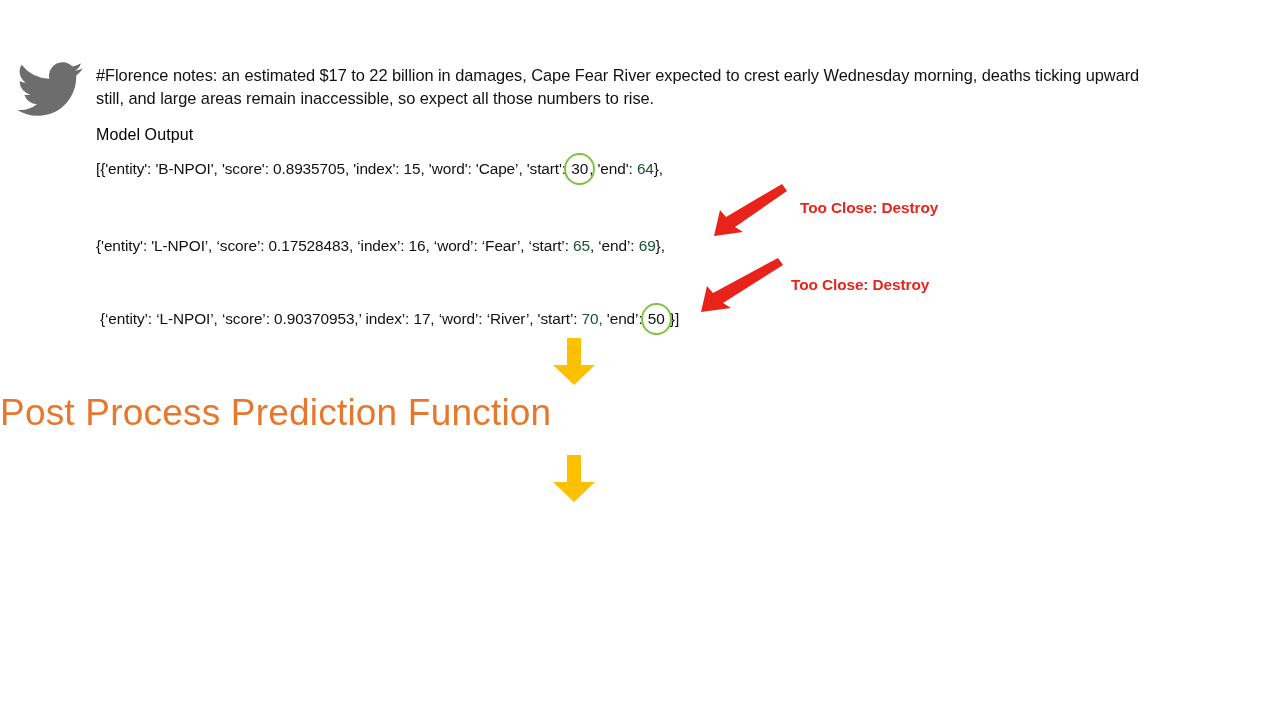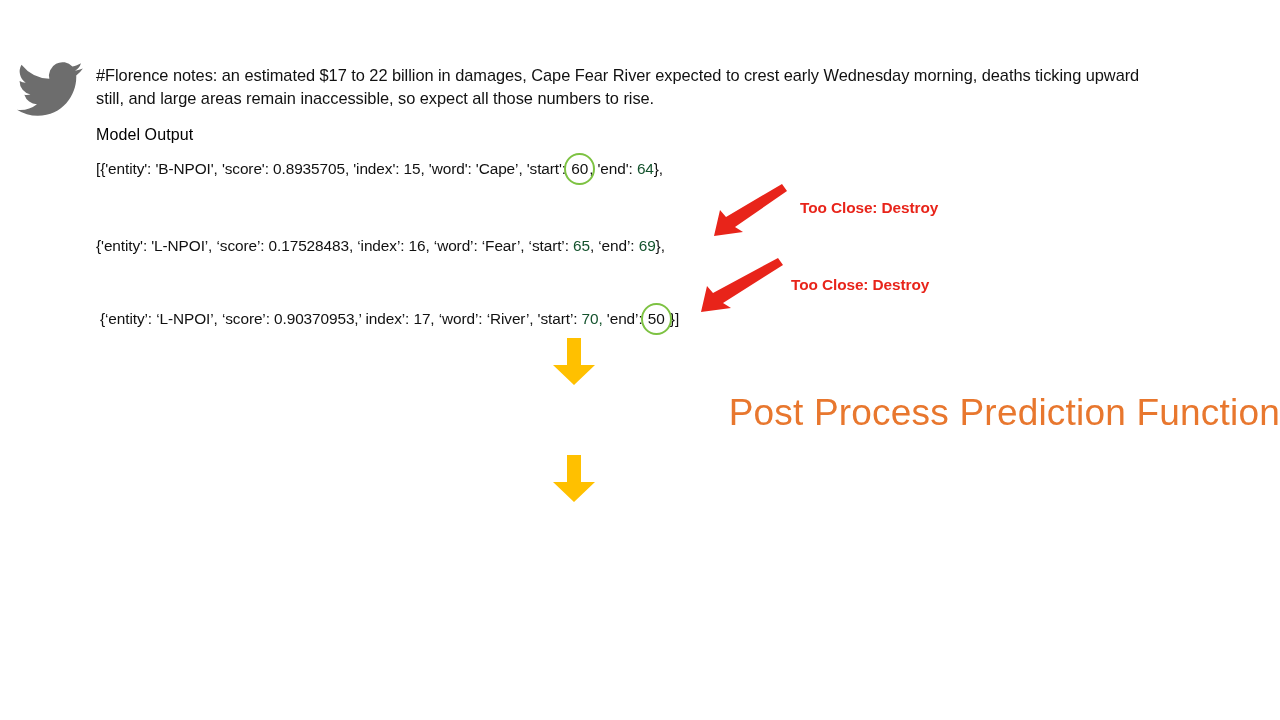--- a/index.html
+++ b/index.html
@@ -107,21 +107,21 @@
   }
   .gold-arrow-1 { top: 338px; }
   .gold-arrow-2 { top: 455px; }
 
   
   .section-title {
     position: absolute;
     left: 0;
     right: 0;
     top: 392px;
-    text-align: right;
+    text-align: left;
     font-family: "Liberation Sans Narrow", "Liberation Sans", sans-serif;
     font-size: 37px;
     color: #e8772e;
     letter-spacing: 0.2px;
   }
 
   
   .result-block {
     position: absolute;
     left: 112px;
@@ -140,21 +140,21 @@
   <svg viewBox="0 0 24 24" width="72" height="66" aria-hidden="true">
     <path fill="#6d6d6d" d="M23.95 4.57c-.89.39-1.84.66-2.84.78a4.94 4.94 0 0 0 2.17-2.72c-.95.56-2.01.97-3.13 1.19a4.92 4.92 0 0 0-8.39 4.49A13.97 13.97 0 0 1 1.64 3.16a4.92 4.92 0 0 0 1.53 6.57 4.9 4.9 0 0 1-2.23-.62v.06a4.93 4.93 0 0 0 3.95 4.83 4.96 4.96 0 0 1-2.22.08 4.93 4.93 0 0 0 4.6 3.42A9.88 9.88 0 0 1 0 19.54a13.94 13.94 0 0 0 7.55 2.21c9.05 0 14-7.5 14-14 0-.21 0-.42-.02-.63a9.98 9.98 0 0 0 2.42-2.55z"></path>
   </svg>
 </div>
 
 <div class="tweet-text">#Florence notes: an estimated $17 to 22 billion in damages, Cape Fear River expected to crest early Wednesday morning, deaths ticking upward still, and large areas remain inaccessible, so expect all those numbers to rise.</div>
 
 <div class="model-output-label">Model Output</div>
 
 <div class="entity-line entity-line-1">
-  <span>[{'entity': 'B-NPOI', 'score': 0.8935705, 'index': 15,  'word': 'Cape’, 'start': </span><span class="circled num-black">60</span><span>, 'end': </span><span class="num-red">64</span><span>},</span>
+  <span>[{'entity': 'B-NPOI', 'score': 0.8935705, 'index': 15,  'word': 'Cape’, 'start': </span><span class="circled num-black">30</span><span>, 'end': </span><span class="num-red">64</span><span>},</span>
 </div>
 
 <div class="entity-line entity-line-2">
   <span>{'entity': 'L-NPOI’, ‘score’: 0.17528483, ‘index’: 16, ‘word’: ‘Fear’, ‘start’: </span><span class="num-red">65</span><span>, ‘end’: </span><span class="num-red">69</span><span>},</span>
 </div>
 
 <div class="entity-line entity-line-3">
   <span>{‘entity’: ‘L-NPOI’, ‘score’: 0.90370953,’ index’: 17, ‘word’: ‘River’, 'start’: </span><span class="num-red">70,</span><span> 'end’: </span><span class="circled num-black">50</span><span> }]</span>
 </div>
 

